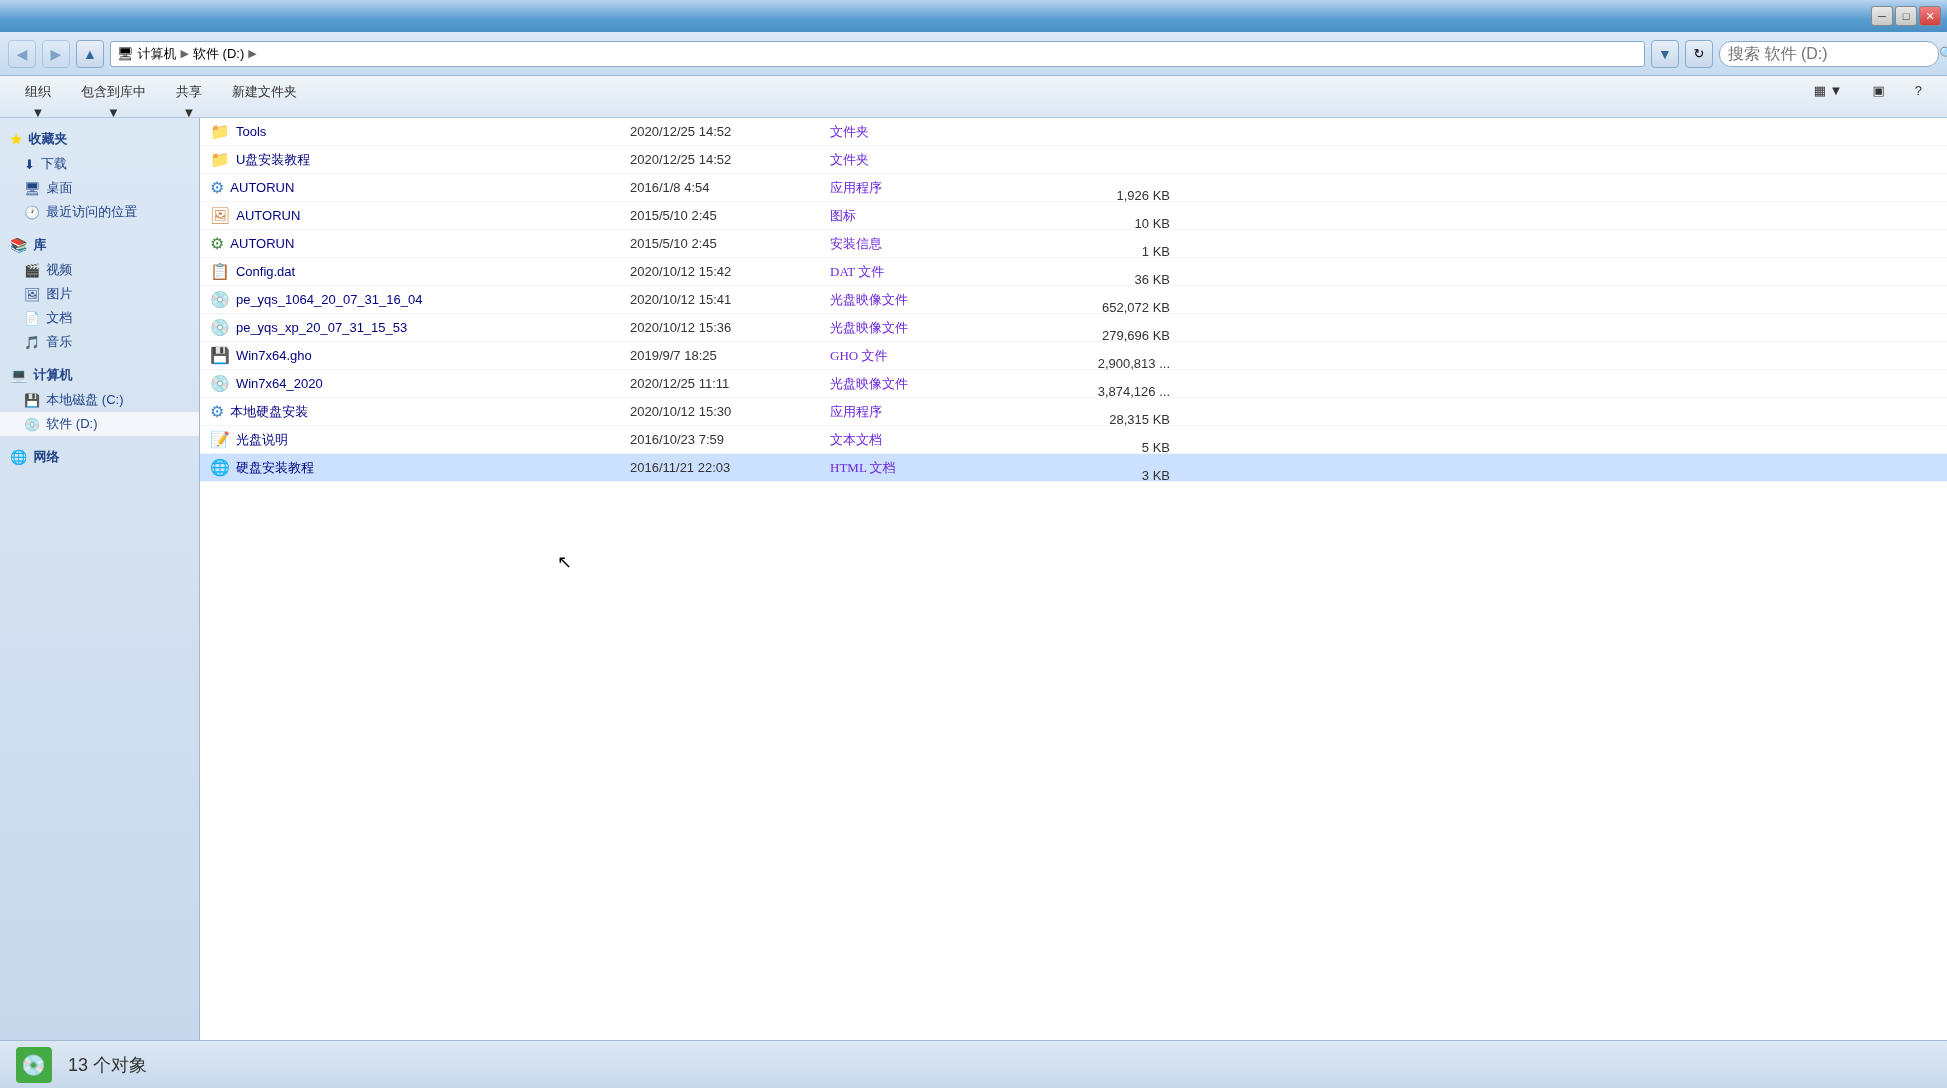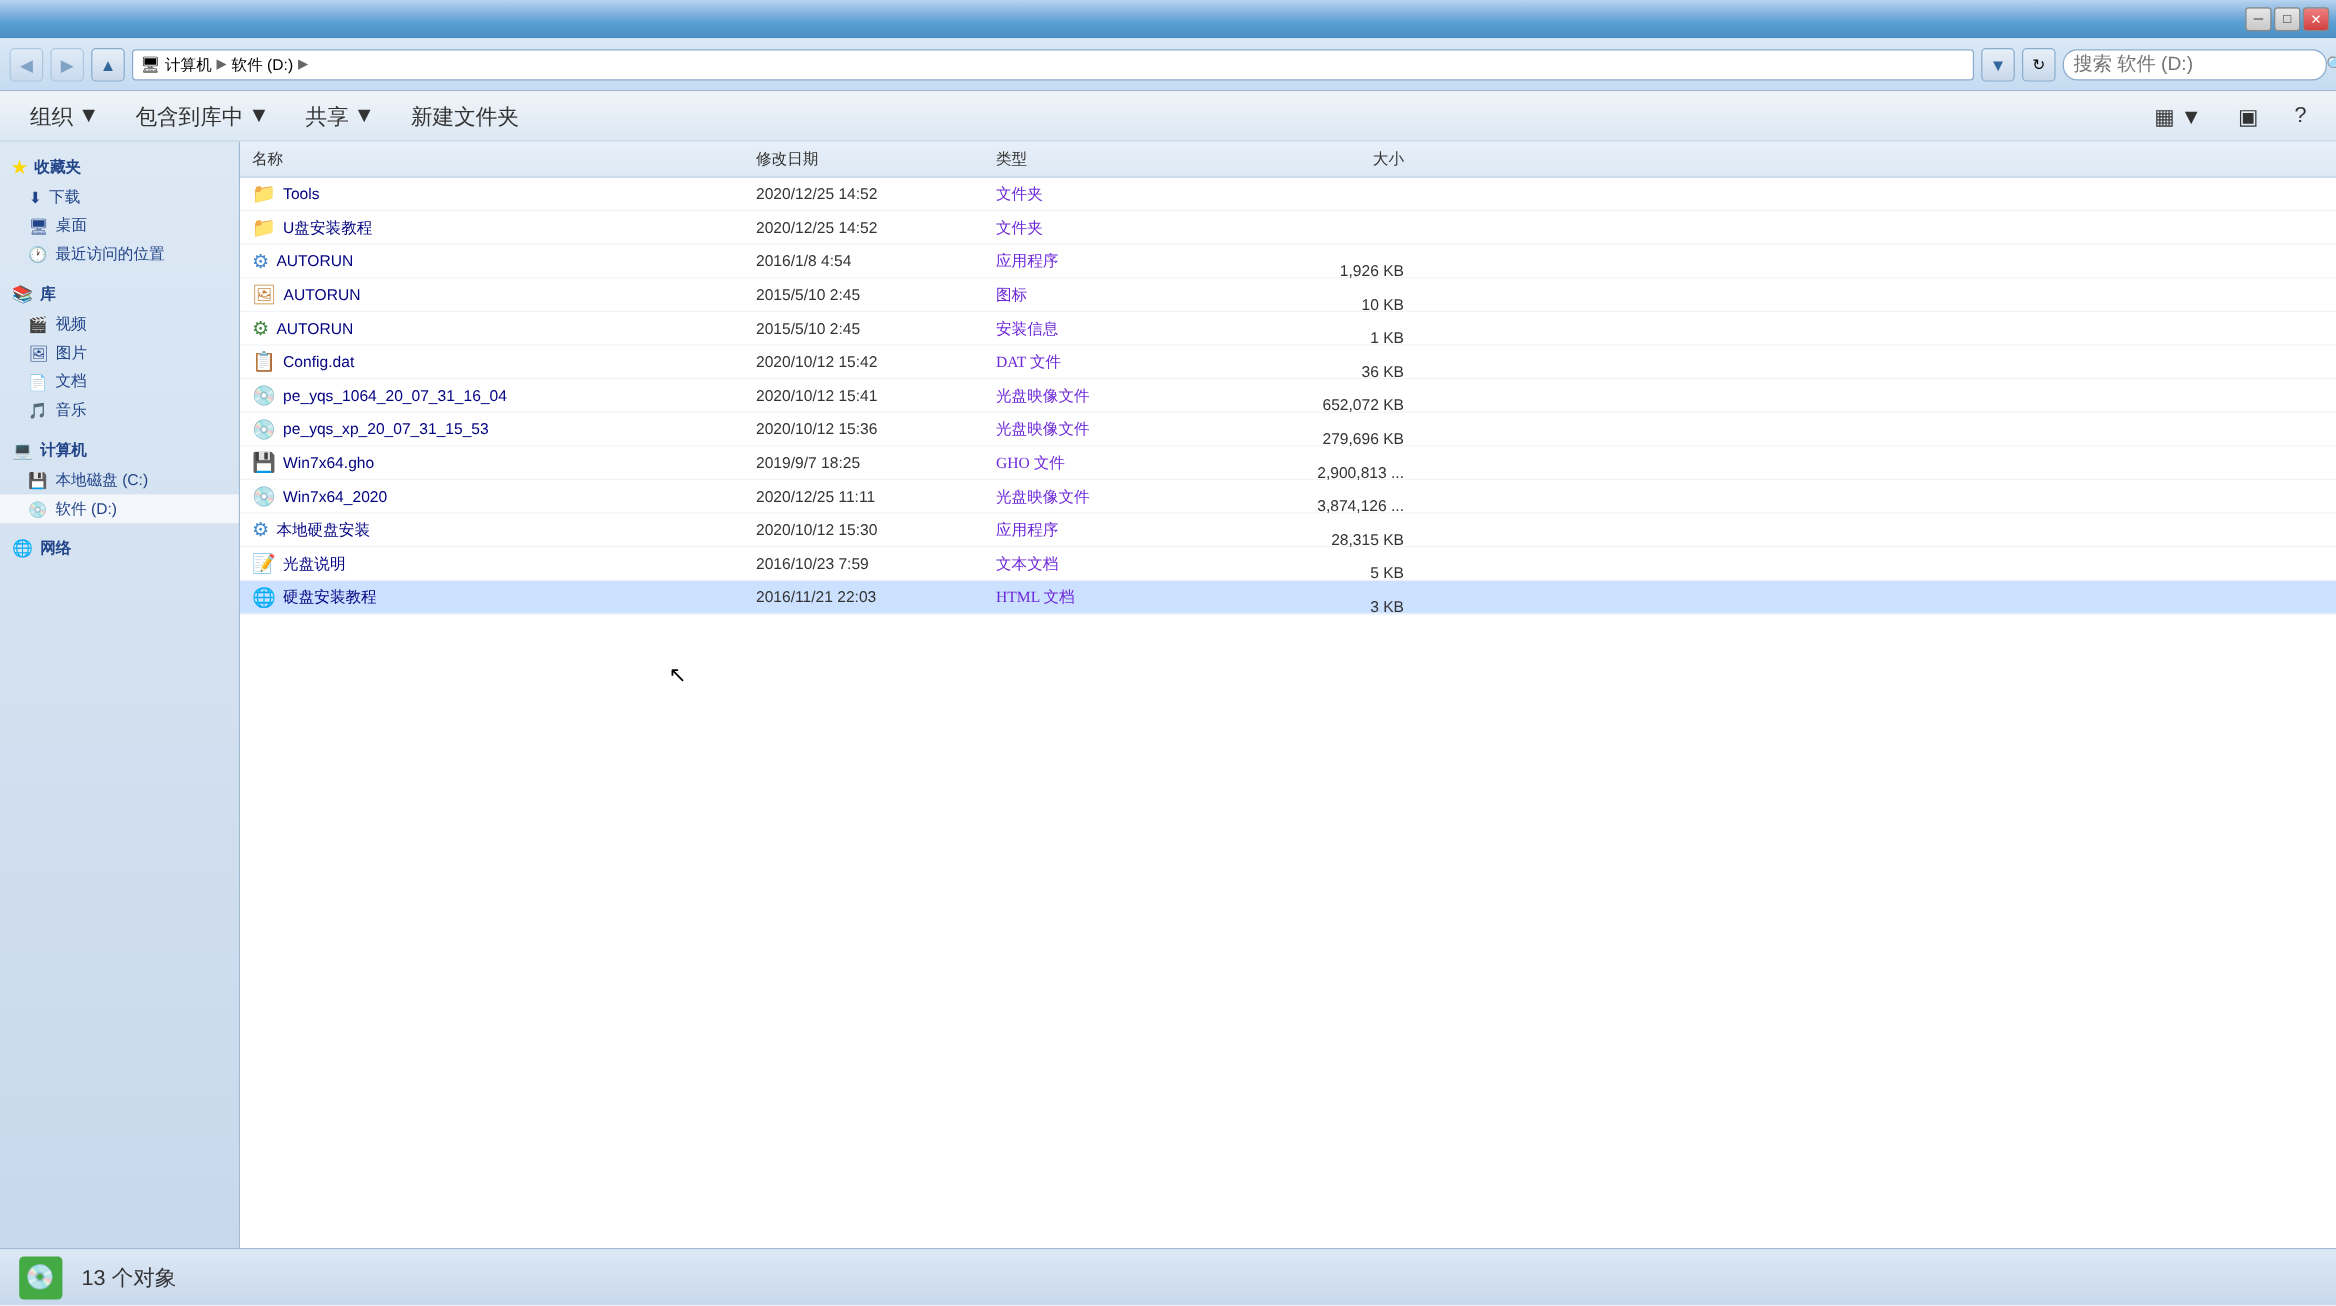--- a/index.html
+++ b/index.html
@@ -124,22 +124,23 @@
     .toolbar-btn {
       height: 30px;
       padding: 0 12px;
       background: transparent;
       border: 1px solid transparent;
       border-radius: 4px;
       cursor: pointer;
       display: flex;
       align-items: center;
       gap: 4px;
-      font-size: 18px;
+      font-size: 13px;
       color: #333;
+      flex-direction: column;
     }
     .toolbar-right { margin-left: auto; display: flex; align-items: center; gap: 4px; }
 
     
     .main-area {
       flex: 1;
       display: flex;
       overflow: hidden;
     }
 
@@ -375,26 +376,20 @@
 
     <div class="sidebar-section">
       <div class="sidebar-header">
         <span class="icon-network">🌐</span>
         <span>网络</span>
       </div>
     </div>
   </div>
 
   <div class="filelist-area">
-    <div class="filelist-header">
-      <div class="col-name">名称</div>
-      <div class="col-date">修改日期</div>
-      <div class="col-type">类型</div>
-      <div class="col-size">大小</div>
-    </div>
     <div class="filelist-body" id="filelist-body">
     <div class="file-row">
     <div class="file-cell-name">
       <span class="file-icon folder-icon">📁</span>
       <span>Tools</span>
     </div>
     <div class="file-cell-date">2020/12/25 14:52</div>
     <div class="file-cell-type">文件夹</div>
     <div class="file-cell-size"></div>
   </div>

